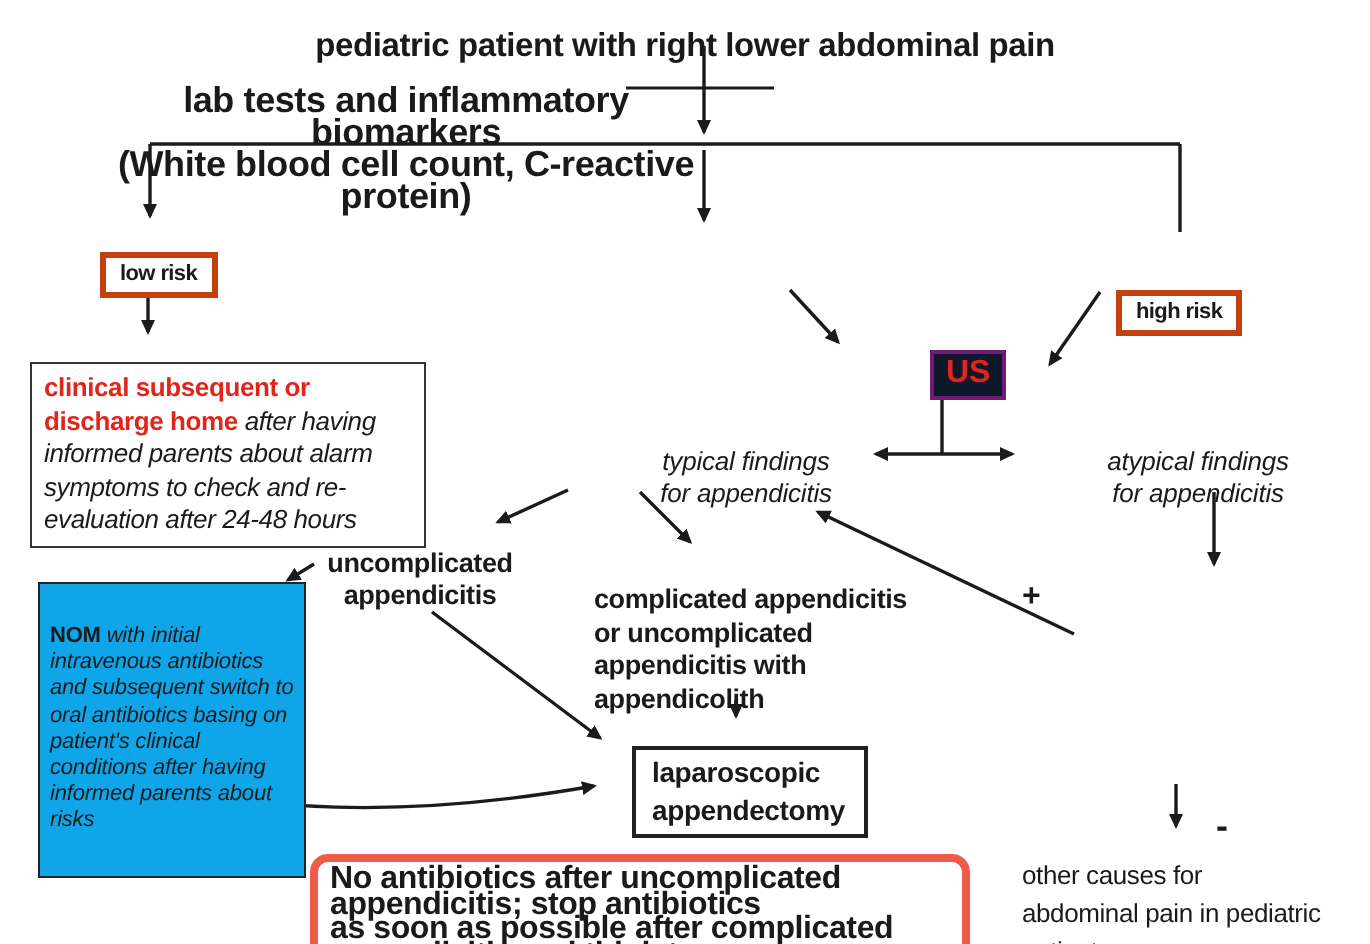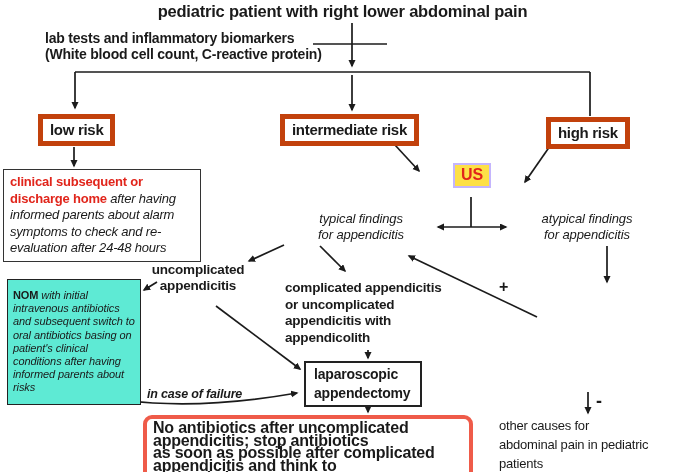--- a/index.html
+++ b/index.html
@@ -1,49 +1,49 @@
 <!DOCTYPE html>
 <html><head>
 <meta charset="utf-8">
 <style>
   html,body{margin:0;padding:0;background:#fff;}
   #canvas{
     position:relative;width:685px;height:472px;background:#fff;overflow:hidden;
     font-family:"Liberation Sans", sans-serif;color:#1a1a1a;
   }
   #wires{position:absolute;left:0;top:0;z-index:0;}
-  .abs{position:absolute;z-index:1;margin:0;}
+  .abs{position:absolute;z-index:1;margin:12px;}
   .pre{white-space:pre-line;}
   .nowrap{white-space:nowrap;}
   .red{color:#e1251b;}
 
   .title{left:0;right:0;top:2px;text-align:center;font-size:16.5px;font-weight:bold;letter-spacing:-0.2px;}
-  .lab-tests{left:45px;top:30px;width:292px;font-size:14px;font-weight:bold;line-height:16px;text-align:left;letter-spacing:-0.2px;}
+  .lab-tests{left:45px;top:30px;width:292px;font-size:18px;font-weight:bold;line-height:16px;text-align:center;letter-spacing:-0.2px;}
   .scores{left:387px;top:30px;font-size:12.5px;font-weight:bold;line-height:16px;letter-spacing:-0.2px;}
 
-  .risk-box{background:#fff;border:5px solid #c2410c;padding:2px 7px 3px;font-size:15px;font-weight:bold;white-space:nowrap;letter-spacing:-0.3px;}
+  .risk-box{background:#fff;border:3px solid #c2410c;padding:2px 7px 3px;font-size:11px;font-weight:bold;white-space:nowrap;letter-spacing:-0.3px;}
   .low-risk{left:38px;top:114px;}
   .mid-risk{left:280px;top:114px;}
-  .high-risk{left:546px;top:117px;}
+  .high-risk{left:546px;top:133px;}
 
-  .us-box{left:453px;top:163px;background:#fde047;border:2px solid #c4b5fd;padding:1px 6px 2px;font-size:16px;font-weight:bold;}
+  .us-box{left:453px;top:163px;background:#0f172a;border:2px solid #701a75;padding:1px 6px 2px;font-size:16px;font-weight:bold;}
 
   .clinical-box{left:3px;top:169px;width:184px;background:#fff;border:1.5px solid #333;padding:4px 6px;font-size:13px;line-height:16.6px;letter-spacing:-0.2px;}
   .clinical-box .red{font-weight:bold;}
   .clinical-box .rest{font-style:italic;}
 
   .findings{width:120px;text-align:center;font-size:13px;font-style:italic;line-height:15.5px;letter-spacing:-0.1px;}
   .typical{left:301px;top:211px;}
   .atypical{left:527px;top:211px;}
 
   .dx{font-size:13.5px;font-weight:bold;letter-spacing:-0.2px;}
   .uncomplicated{left:140px;top:262px;width:116px;text-align:center;line-height:16px;}
   .complicated{left:285px;top:280px;line-height:16.6px;}
 
-  .nom-box{left:7px;top:279px;width:122px;background:#5eead4;border:1.5px solid #222;padding:9px 5px;font-size:11px;line-height:13.2px;font-style:italic;letter-spacing:-0.1px;}
+  .nom-box{left:7px;top:279px;width:122px;background:#0ea5e9;border:1.5px solid #222;padding:20px 5px;font-size:11px;line-height:13.2px;font-style:italic;letter-spacing:-0.1px;}
   .nom-box .nom{font-weight:bold;font-style:normal;}
 
   .surgery-box{left:304px;top:361px;background:#fff;border:2px solid #222;padding:2px 10px 3px 8px;font-size:14px;font-weight:bold;line-height:18.5px;letter-spacing:-0.2px;}
   .failure{left:147px;top:387px;font-size:12.5px;font-weight:bold;font-style:italic;letter-spacing:-0.2px;}
 
   .note-box{left:143px;top:415px;width:310px;background:#fff;border:4px solid #ef5b49;border-radius:9px;
     padding:3px 6px 4px;font-size:16px;font-weight:bold;line-height:12.6px;letter-spacing:-0.2px;}
 
   .second-us{left:539px;top:288px;font-size:12.5px;font-weight:bold;line-height:15.8px;letter-spacing:-0.2px;}
   .other-causes{left:499px;top:416px;font-size:13px;font-weight:normal;line-height:19px;letter-spacing:-0.2px;}
@@ -106,23 +106,20 @@
   </svg>
 
   <p class="abs title">pediatric patient with right lower abdominal pain</p>
 
   <p class="abs lab-tests pre">lab tests and inflammatory biomarkers
 (White blood cell count, C-reactive protein)</p>
 
   <div class="abs risk-box low-risk">
     <span>low risk</span>
   </div>
-  <div class="abs risk-box mid-risk">
-    <span>intermediate risk</span>
-  </div>
   <div class="abs risk-box high-risk">
     <span>high risk</span>
   </div>
 
   <div class="abs us-box">
     <span class="red">US</span>
   </div>
 
   <p class="abs clinical-box"><span class="red">clinical subsequent or discharge home</span><span class="rest"> after having informed parents about alarm symptoms to check and re-evaluation after 24-48 hours</span></p>
 
@@ -136,21 +133,20 @@
   <p class="abs dx complicated pre">complicated appendicitis
 or uncomplicated
 appendicitis with
 appendicolith</p>
 
   <p class="abs nom-box"><span class="nom">NOM</span><span> with initial intravenous antibiotics and subsequent switch to oral antibiotics basing on patient's clinical conditions after having informed parents about risks</span></p>
 
   <div class="abs surgery-box pre">laparoscopic
 appendectomy</div>
 
-  <p class="abs failure nowrap">in case of failure</p>
 
   <p class="abs note-box pre">No antibiotics after uncomplicated appendicitis; stop antibiotics
 as soon as possible after complicated appendicitis and think to
 oral switch</p>
 
   <p class="abs plus">+</p>
   <p class="abs minus">-</p>
   <p class="abs other-causes pre">other causes for
 abdominal pain in pediatric
 patients</p>

